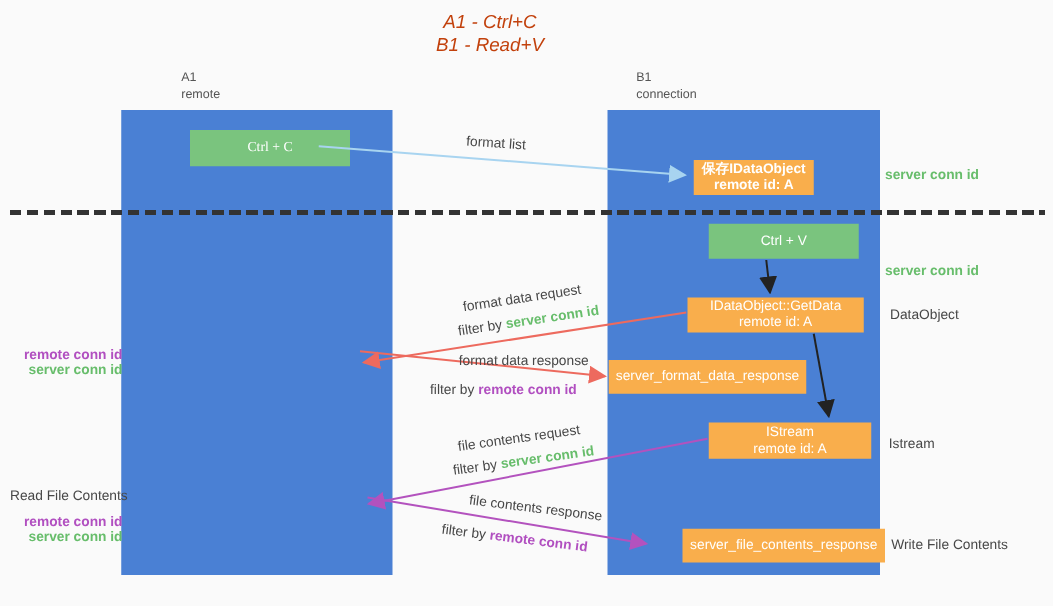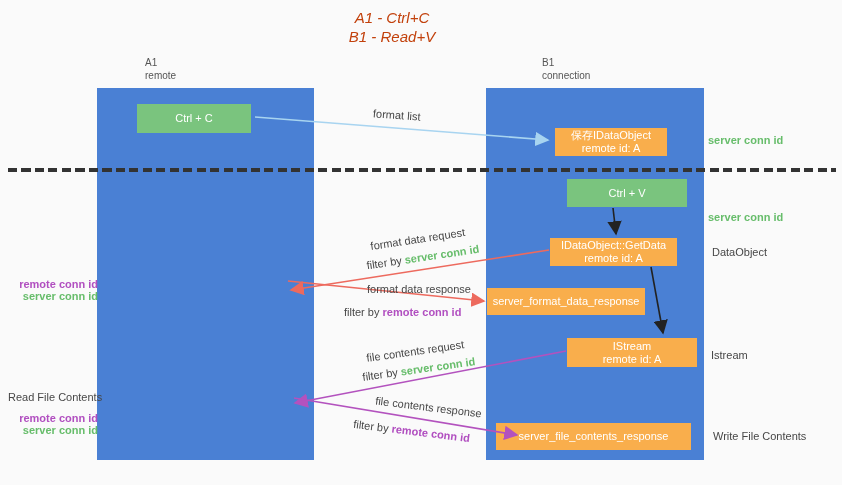--- a/index.html
+++ b/index.html
@@ -34,66 +34,66 @@
 
   <div class="title">
     <div>A1 - Ctrl+C</div>
     <div>B1 - Read+V</div>
   </div>
 
   <div class="col-header" style="left:145px;">
     <div>A1</div>
     <div>remote</div>
   </div>
-  <div class="col-header" style="left:542px;">
+  <div class="col-header" style="left:509px;">
     <div>B1</div>
     <div>connection</div>
   </div>
 
   <div class="column" style="left:97px;width:217px;"></div>
   <div class="column" style="left:486px;width:218px;"></div>
 
   <div class="divider"></div>
 
-  <div class="box green-box" style="left:137px;top:104px;width:114px;height:29px;">
+  <div class="box green-box" style="left:152px;top:104px;width:128px;height:29px;font-family:Liberation Serif, serif;">
     <span>Ctrl + C</span>
   </div>
 
-  <div class="box orange-box" style="left:555px;top:128px;width:112px;height:28px;">
+  <div class="box orange-box" style="left:555px;top:128px;width:96px;height:28px;font-weight:bold;">
     <span>
       <span style="display:block">保存IDataObject</span>
       <span style="display:block">remote id: A</span>
     </span>
   </div>
 
   <div class="box green-box" style="left:567px;top:179px;width:120px;height:28px;">
     <span>Ctrl + V</span>
   </div>
 
-  <div class="box orange-box" style="left:550px;top:238px;width:127px;height:28px;">
+  <div class="box orange-box" style="left:550px;top:238px;width:141px;height:28px;">
     <span>
       <span style="display:block">IDataObject::GetData</span>
       <span style="display:block">remote id: A</span>
     </span>
   </div>
 
 
   <div class="box orange-box" style="left:487px;top:288px;width:158px;height:27px;">
     <span>server_format_data_response</span>
   </div>
 
   <div class="box orange-box" style="left:567px;top:338px;width:130px;height:29px;">
     <span>
       <span style="display:block">IStream</span>
       <span style="display:block">remote id: A</span>
     </span>
   </div>
 
 
-  <div class="box orange-box" style="left:496px;top:423px;width:195px;height:27px;">
+  <div class="box orange-box" style="left:546px;top:423px;width:162px;height:27px;">
     <span>server_file_contents_response</span>
   </div>
 
   <svg class="arrows" width="842" height="485" viewBox="0 0 842 485">
     <defs>
       <marker id="m-blue" markerWidth="9" markerHeight="9" refX="8" refY="4.5" orient="auto">
         <path d="M0,0 L9,4.5 L0,9 z" style="fill:var(--blue-arrow)"></path>
       </marker>
       <marker id="m-black" markerWidth="9" markerHeight="9" refX="8" refY="4.5" orient="auto">
         <path d="M0,0 L9,4.5 L0,9 z" style="fill:var(--black-arrow)"></path>

